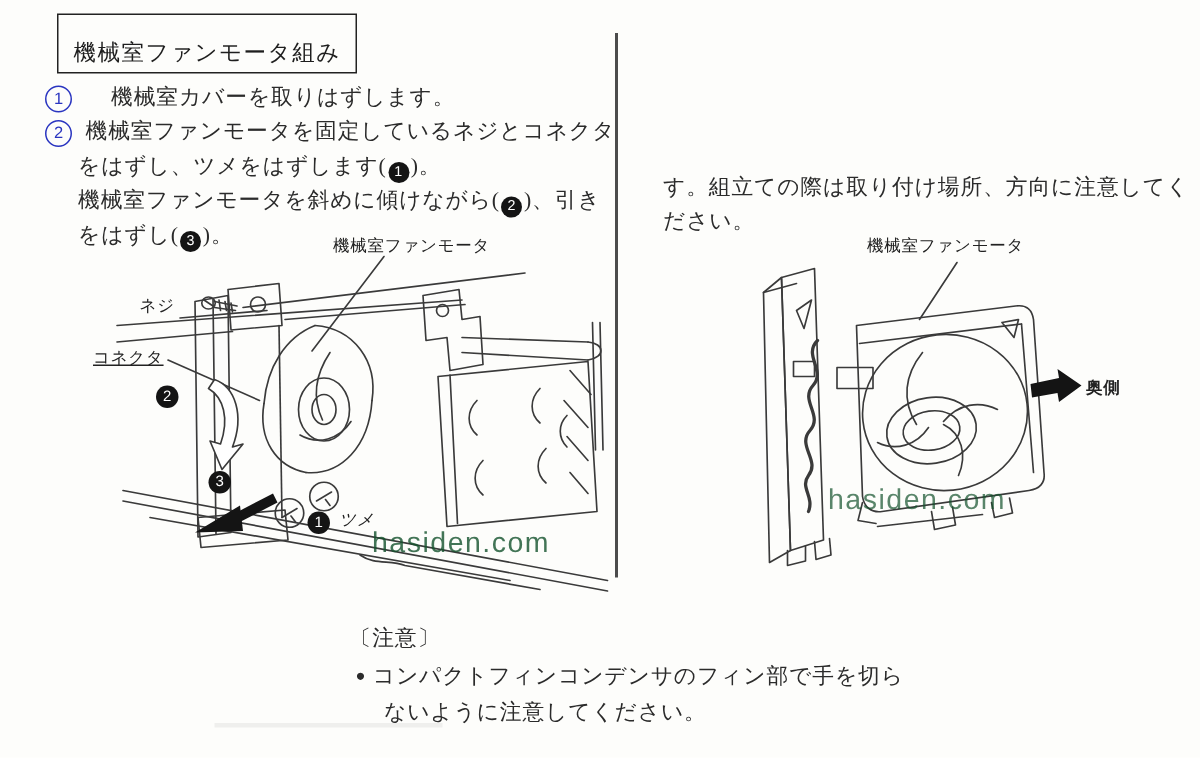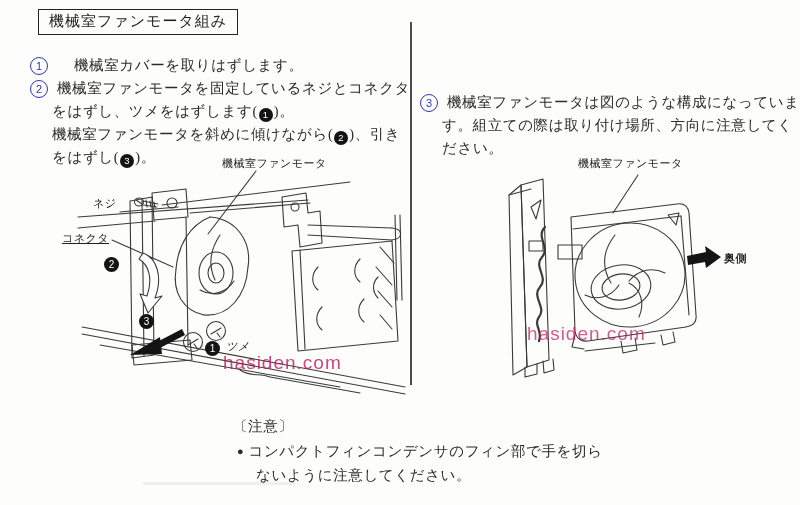--- a/index.html
+++ b/index.html
@@ -17,21 +17,21 @@
   .abs{position:absolute;}
   .jp{
     font-size:14.5px;
     letter-spacing:0.6px;
     line-height:23px;
     color:#2b2b2b;
     white-space:nowrap;
   }
   .title-box{
     border:1.4px solid #222;
-    padding:2px 10px 3px 10px;
+    padding:16px 10px 3px 10px;
     font-size:15px;
     letter-spacing:1px;
     color:#1e1e1e;
     background:#fdfdfb;
   }
   .bluecirc{
     display:inline-flex;
     align-items:center;justify-content:center;
     width:16px;height:16px;
     border:1.4px solid #2a35c0;
@@ -57,23 +57,24 @@
   .diagram-label{
     font-size:11px;
     letter-spacing:0.5px;
     color:#222;
     white-space:nowrap;
   }
   .watermark{
     font-family:"Liberation Sans","DejaVu Sans",sans-serif;
     font-size:19px;
     letter-spacing:1px;
-    color:#be185d;
+    color:#14532d;
     opacity:0.8;
     white-space:nowrap;
+    padding-left:25px;
   }
   .divider{
     width:1.5px;
     background:#4c4c4c;
   }
   svg{display:block;}
   .sketch{stroke:#3a3a3a;stroke-width:1.1;fill:none;stroke-linecap:round;stroke-linejoin:round;}
   .faint-line{background:rgba(60,60,60,0.07);}
 </style>
 </head>
@@ -97,24 +98,20 @@
   <div class="abs jp" style="left:52px;top:100px;">
     <span>をはずし、ツメをはずします(</span><span class="bmark">1</span><span>)。</span>
   </div>
   <div class="abs jp" style="left:52px;top:123px;">
     <span>機械室ファンモータを斜めに傾けながら(</span><span class="bmark">2</span><span>)、引き</span>
   </div>
   <div class="abs jp" style="left:52px;top:146px;">
     <span>をはずし(</span><span class="bmark">3</span><span>)。</span>
   </div>
 
-  <div class="abs" style="left:420px;top:91px;">
-    <span class="bluecirc">3</span>
-    <span class="jp" style="margin-left:5px;">機械室ファンモータは図のような構成になっていま</span>
-  </div>
   <div class="abs jp" style="left:442px;top:114px;">す。組立ての際は取り付け場所、方向に注意してく</div>
   <div class="abs jp" style="left:442px;top:137px;">ださい。</div>
 
   <svg class="abs" style="left:60px;top:155px;" width="350" height="245" viewBox="0 0 350 245">
     <g class="sketch">
 
       <path d="M196,16 L148,79"></path>
 
       <ellipse cx="79" cy="47" rx="4.5" ry="4"></ellipse>
       <path d="M76,45 L82,49"></path>

